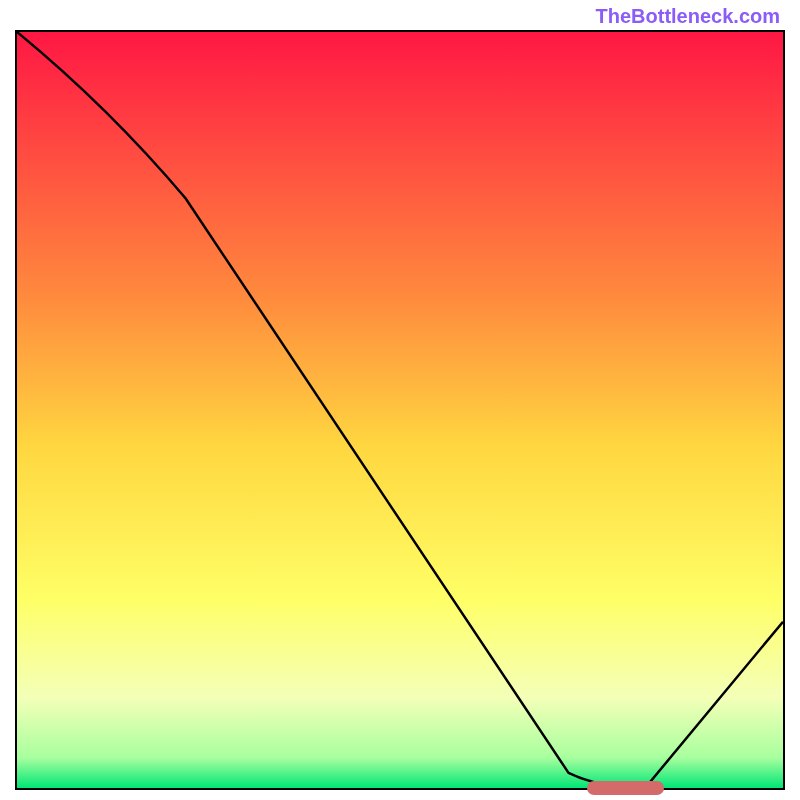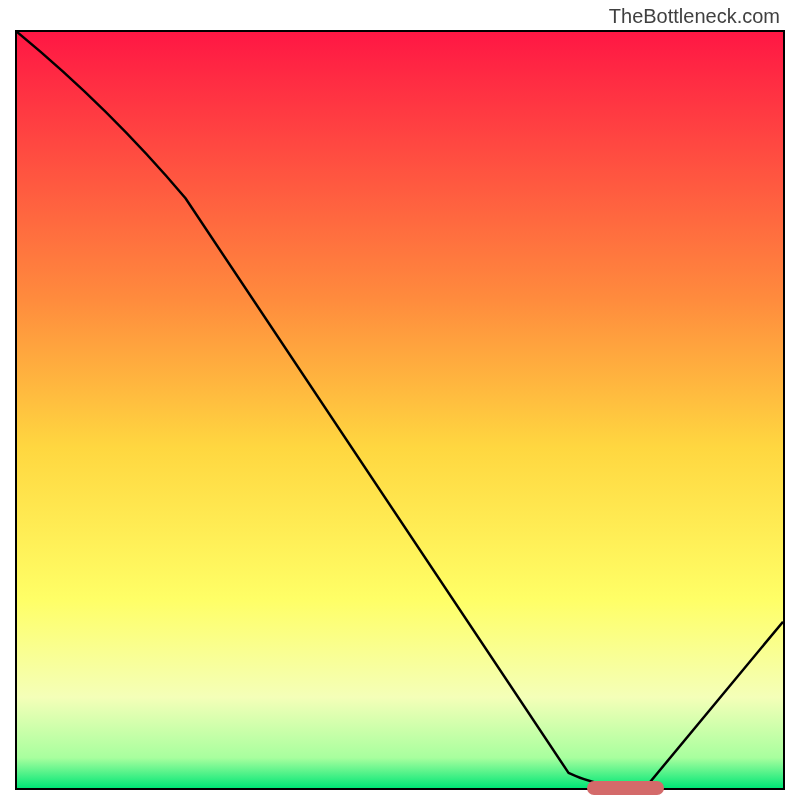--- a/index.html
+++ b/index.html
@@ -16,23 +16,23 @@
     }
     .container {
       width: 800px;
       height: 800px;
       position: relative;
     }
     .watermark {
       position: absolute;
       top: 5px;
       right: 20px;
-      color: #404040;
+      color: #8b5cf6;
       font-size: 20px;
-      font-weight: normal;
+      font-weight: bold;
       z-index: 10;
     }
     .chart-area {
       position: absolute;
       top: 30px;
       left: 15px;
       width: 770px;
       height: 760px;
       border: 2px solid #000;
     }

